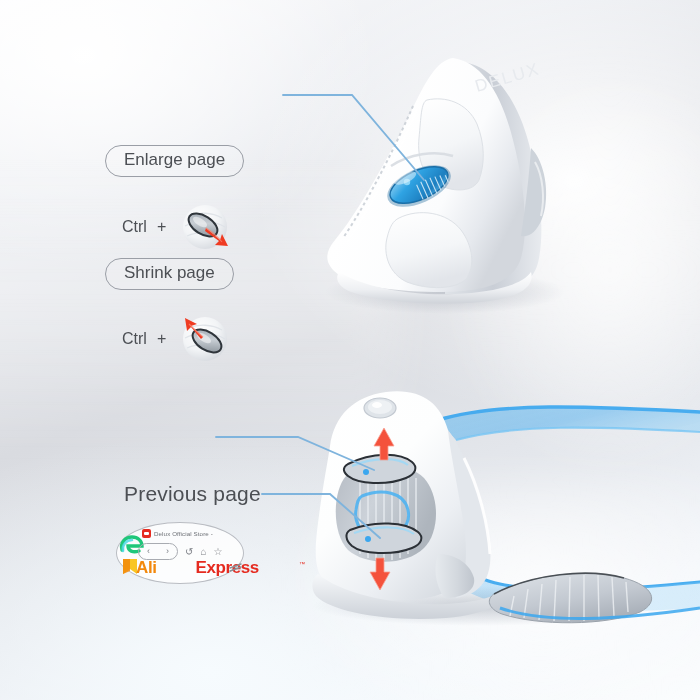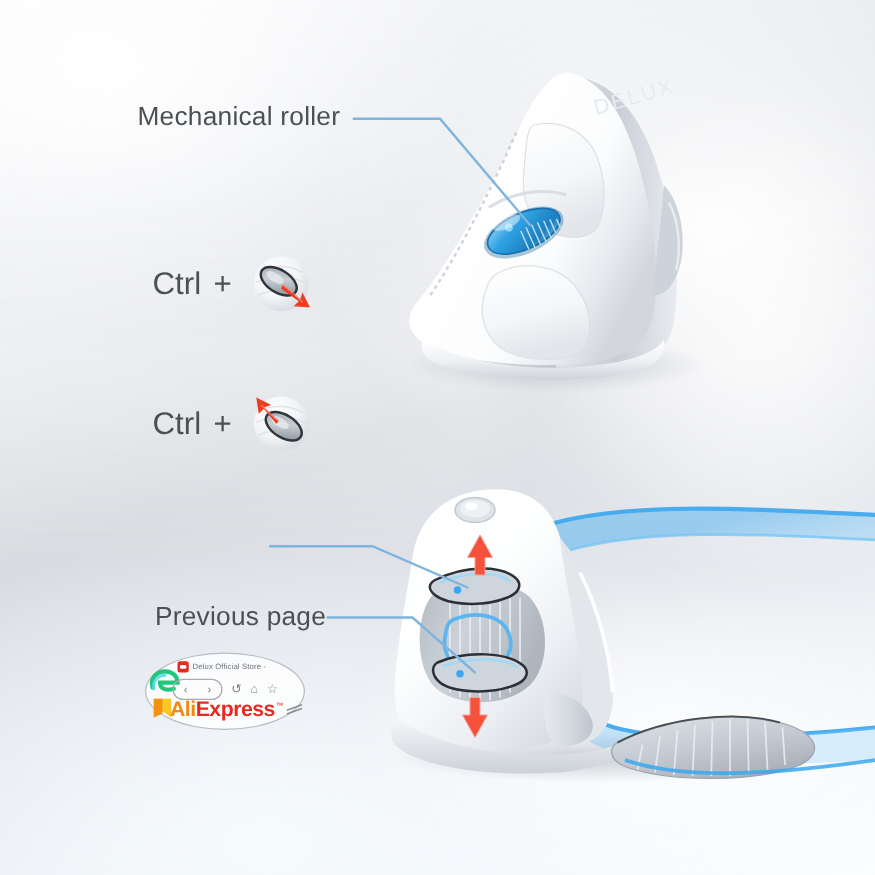--- a/index.html
+++ b/index.html
@@ -66,21 +66,21 @@
   }
 
   .ctrl-row {
     position: absolute;
     display: flex;
     align-items: center;
     gap: 10px;
   }
   .ctrl-text {
     color: #4c4f54;
-    font-size: 25px;
+    font-size: 16px;
     white-space: nowrap;
   }
 
   
   .wheel-icon {
     position: relative;
     width: 58px;
     height: 58px;
   }
 
@@ -162,20 +162,21 @@
     line-height: 1;
   }
   .ae-logo {
     position: absolute;
     left: 20px; top: 36px;
     display: flex;
     align-items: baseline;
     font-size: 17px;
     font-weight: bold;
     letter-spacing: -0.4px;
+    gap: 39px;
   }
   .ae-ali { color: #f2880c; }
   .ae-express { color: #e52b20; }
   .ae-tm {
     color: #e52b20;
     font-size: 6px;
     font-weight: normal;
     margin-left: 1px;
     position: relative;
     top: -7px;
@@ -433,22 +434,22 @@
     <g stroke="#7fb4dd" stroke-width="1.9" fill="none" stroke-linecap="round">
 
       <path d="M283 95 L352 95 L424 180"></path>
 
       <path d="M216 437 L298 437 L374 470"></path>
 
       <path d="M262 494 L330 494 L380 538"></path>
     </g>
   </svg>
 
-  <div class="label" style="left:110px; top:82px;">Mechanical roller</div>
-
+
+  <div class="pill" style="left:105px; top:145px;">Enlarge page</div>
 
   <div class="ctrl-row" style="left:122px; top:198px;">
     <span class="ctrl-text">Ctrl</span>
     <span class="ctrl-text">+</span>
     <span class="wheel-icon">
       <svg width="58" height="58" viewBox="0 0 58 58">
         <defs>
           <radialGradient id="discA" cx="0.38" cy="0.32" r="0.78">
             <stop offset="0%" stop-color="#ffffff"></stop>
             <stop offset="55%" stop-color="#f2f4f6"></stop>
@@ -467,20 +468,21 @@
           <path d="M11 38 C22 33 38 33 48 39"></path>
         </g>
         <ellipse cx="27" cy="27" rx="16" ry="9" transform="rotate(32 27 27)" fill="url(#ovalA)" stroke="#2f353b" stroke-width="2"></ellipse>
         <ellipse cx="24" cy="24" rx="8" ry="3.6" transform="rotate(32 24 24)" fill="#ffffff" opacity="0.5"></ellipse>
         <path d="M30 30 L44 42 L46 36 L52 48 L39 47 L43 43 L29 33 Z" fill="#ef3b22"></path>
         <path d="M30 30 C36 34 42 39 46 44" fill="none" stroke="#f7836e" stroke-width="1.1" opacity="0.8"></path>
       </svg>
     </span>
   </div>
 
+  <div class="pill" style="left:105px; top:258px;">Shrink page</div>
 
   <div class="ctrl-row" style="left:122px; top:310px;">
     <span class="ctrl-text">Ctrl</span>
     <span class="ctrl-text">+</span>
     <span class="wheel-icon">
       <svg width="58" height="58" viewBox="0 0 58 58">
         <defs>
           <radialGradient id="discB" cx="0.38" cy="0.32" r="0.78">
             <stop offset="0%" stop-color="#ffffff"></stop>
             <stop offset="55%" stop-color="#f2f4f6"></stop>

